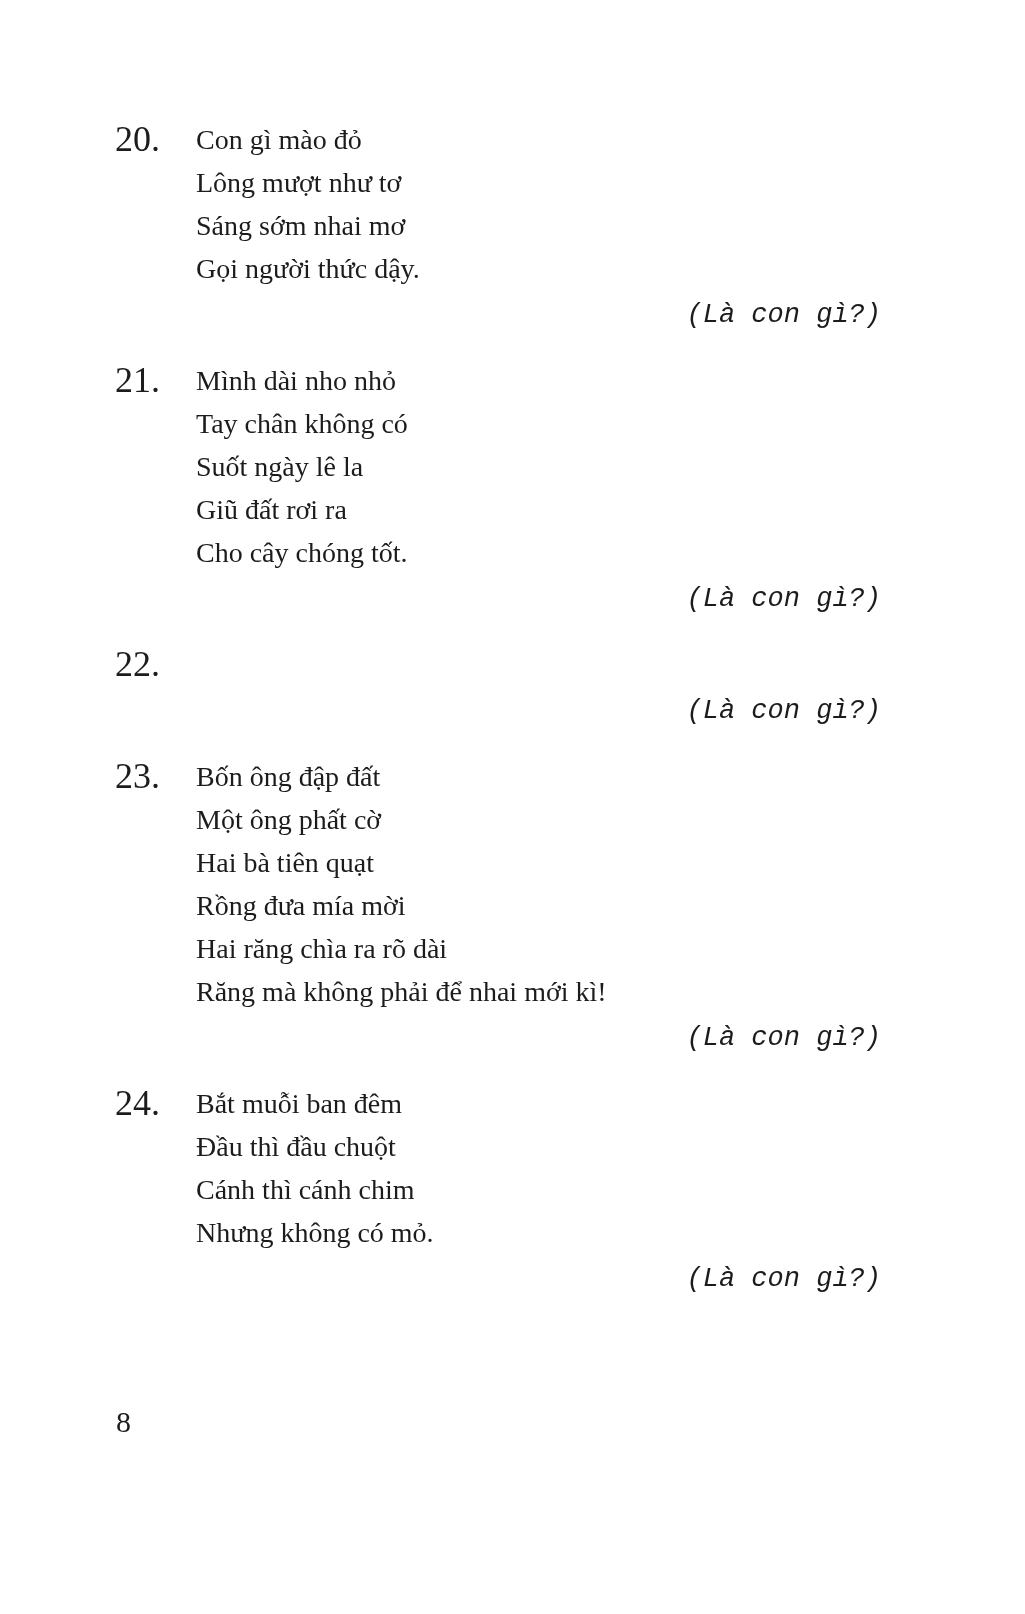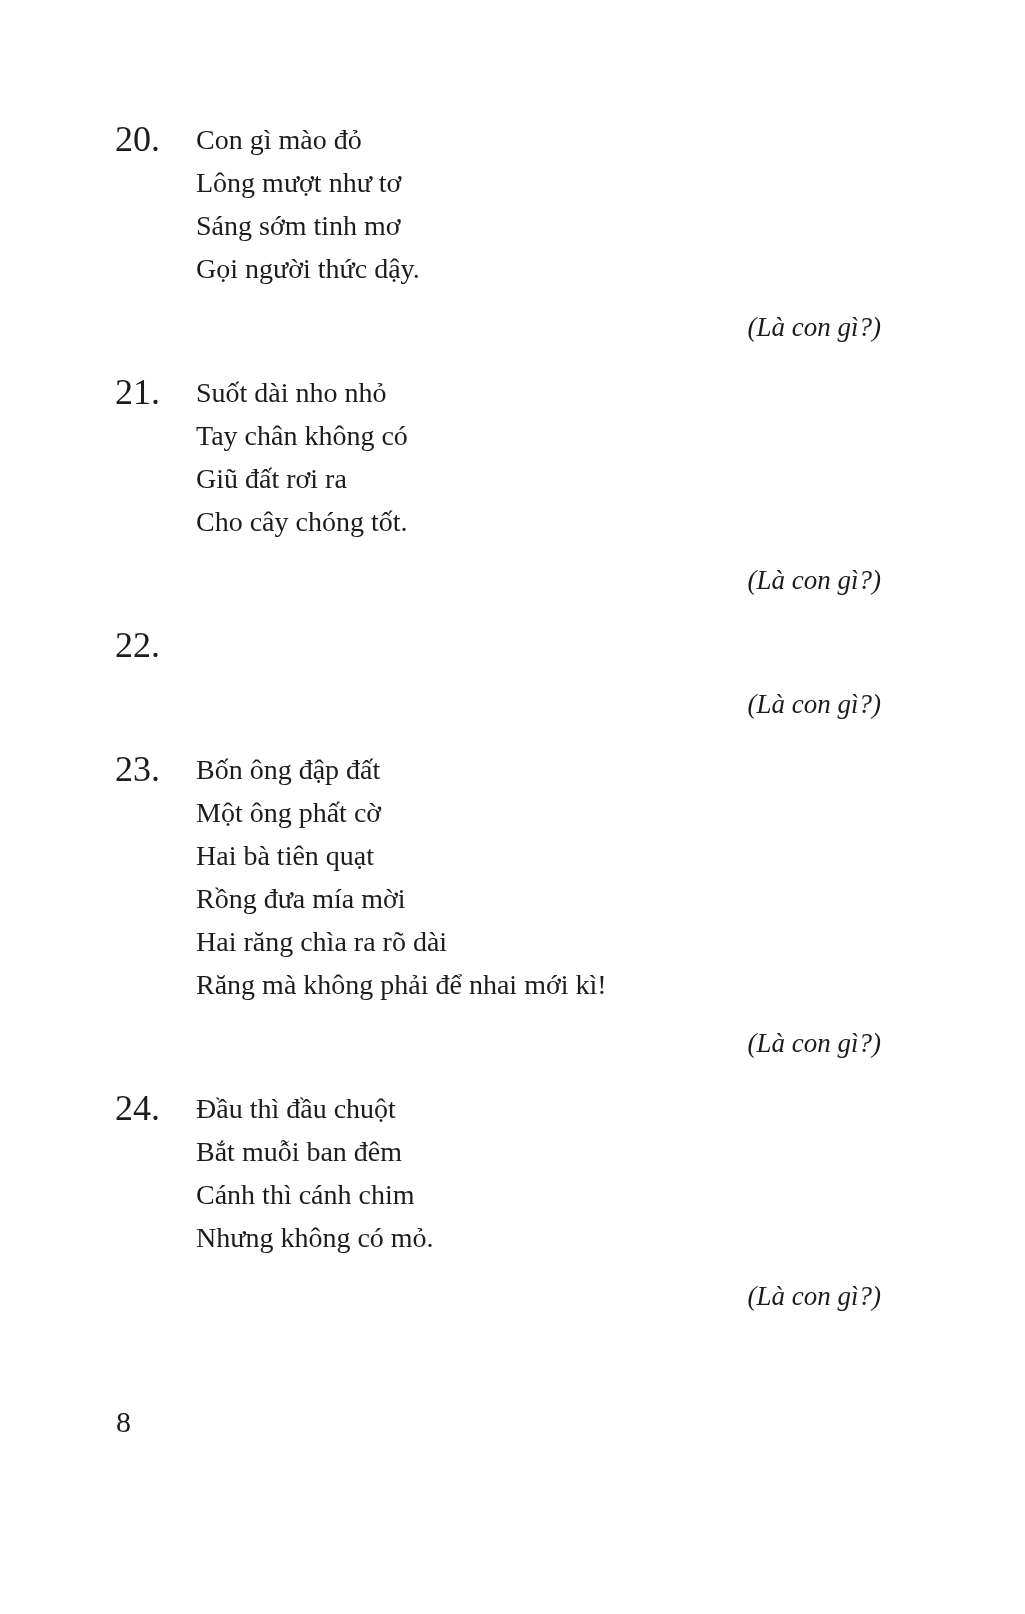--- a/index.html
+++ b/index.html
@@ -34,59 +34,61 @@
     line-height: 43px;
   }
   .riddle-lines {
     font-size: 28px;
     line-height: 43px;
   }
   .riddle-line {
     white-space: pre;
   }
   .riddle-answer {
-    margin-top: 16px;
+    margin-top: 4px;
     padding-right: 6px;
     text-align: right;
     font-style: italic;
     font-size: 27px;
     line-height: 43px;
+    font-family: Liberation Mono, monospace;
   }
   .page-number {
     position: absolute;
     left: 116px;
     top: 1404px;
     font-size: 30px;
     line-height: 36px;
   }
 </style>
 </head>
 <body>
 
 <div class="page-content">
 
   <div class="riddle">
     <div class="riddle-body">
       <span class="riddle-number">20.</span>
       <div class="riddle-lines">
         <div class="riddle-line">Con gì mào đỏ</div>
         <div class="riddle-line">Lông mượt như tơ</div>
-        <div class="riddle-line">Sáng sớm tinh mơ</div>
+        <div class="riddle-line">Sáng sớm nhai mơ</div>
         <div class="riddle-line">Gọi người thức dậy.</div>
       </div>
     </div>
     <div class="riddle-answer">(Là con gì?)</div>
   </div>
 
   <div class="riddle">
     <div class="riddle-body">
       <span class="riddle-number">21.</span>
       <div class="riddle-lines">
-        <div class="riddle-line">Suốt dài nho nhỏ</div>
+        <div class="riddle-line">Mình dài nho nhỏ</div>
         <div class="riddle-line">Tay chân không có</div>
+        <div class="riddle-line">Suốt ngày lê la</div>
         <div class="riddle-line">Giũ đất rơi ra</div>
         <div class="riddle-line">Cho cây chóng tốt.</div>
       </div>
     </div>
     <div class="riddle-answer">(Là con gì?)</div>
   </div>
 
   <div class="riddle">
     <div class="riddle-body">
       <span class="riddle-number">22.</span>
@@ -106,22 +108,22 @@
         <div class="riddle-line">Răng mà không phải để nhai mới kì!</div>
       </div>
     </div>
     <div class="riddle-answer">(Là con gì?)</div>
   </div>
 
   <div class="riddle">
     <div class="riddle-body">
       <span class="riddle-number">24.</span>
       <div class="riddle-lines">
+        <div class="riddle-line">Bắt muỗi ban đêm</div>
         <div class="riddle-line">Đầu thì đầu chuột</div>
-        <div class="riddle-line">Bắt muỗi ban đêm</div>
         <div class="riddle-line">Cánh thì cánh chim</div>
         <div class="riddle-line">Nhưng không có mỏ.</div>
       </div>
     </div>
     <div class="riddle-answer">(Là con gì?)</div>
   </div>
 
 </div>
 
 <div class="page-number">8</div>

